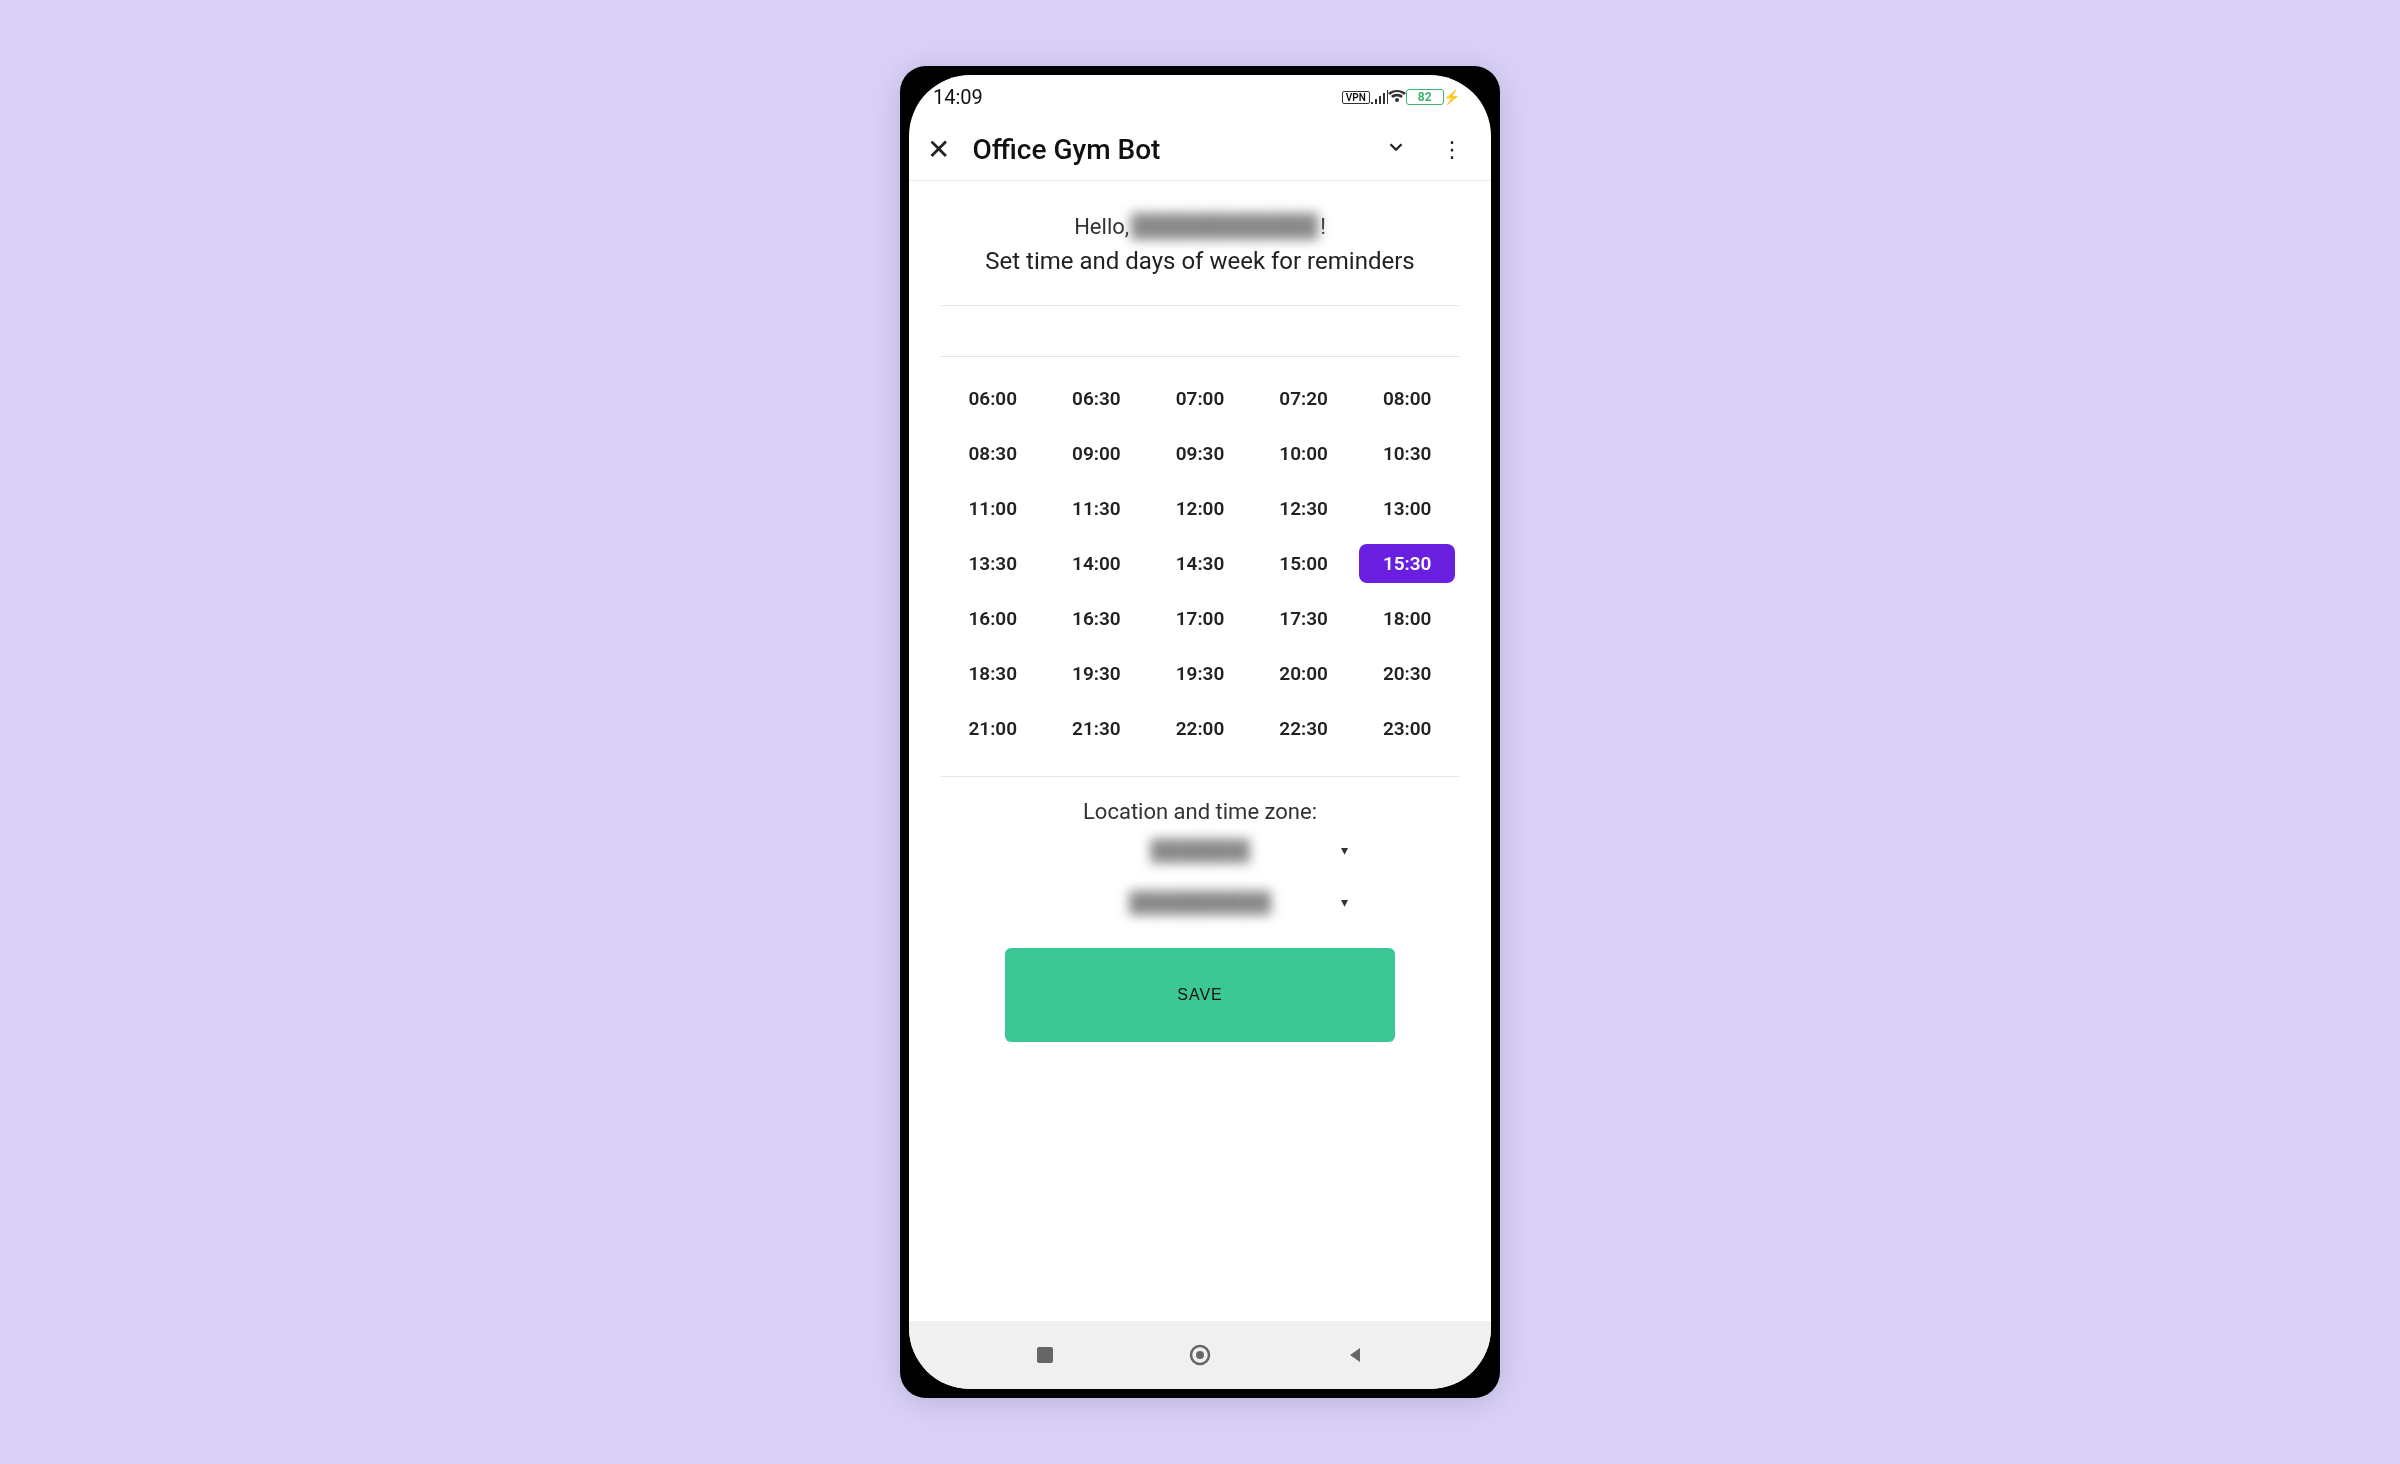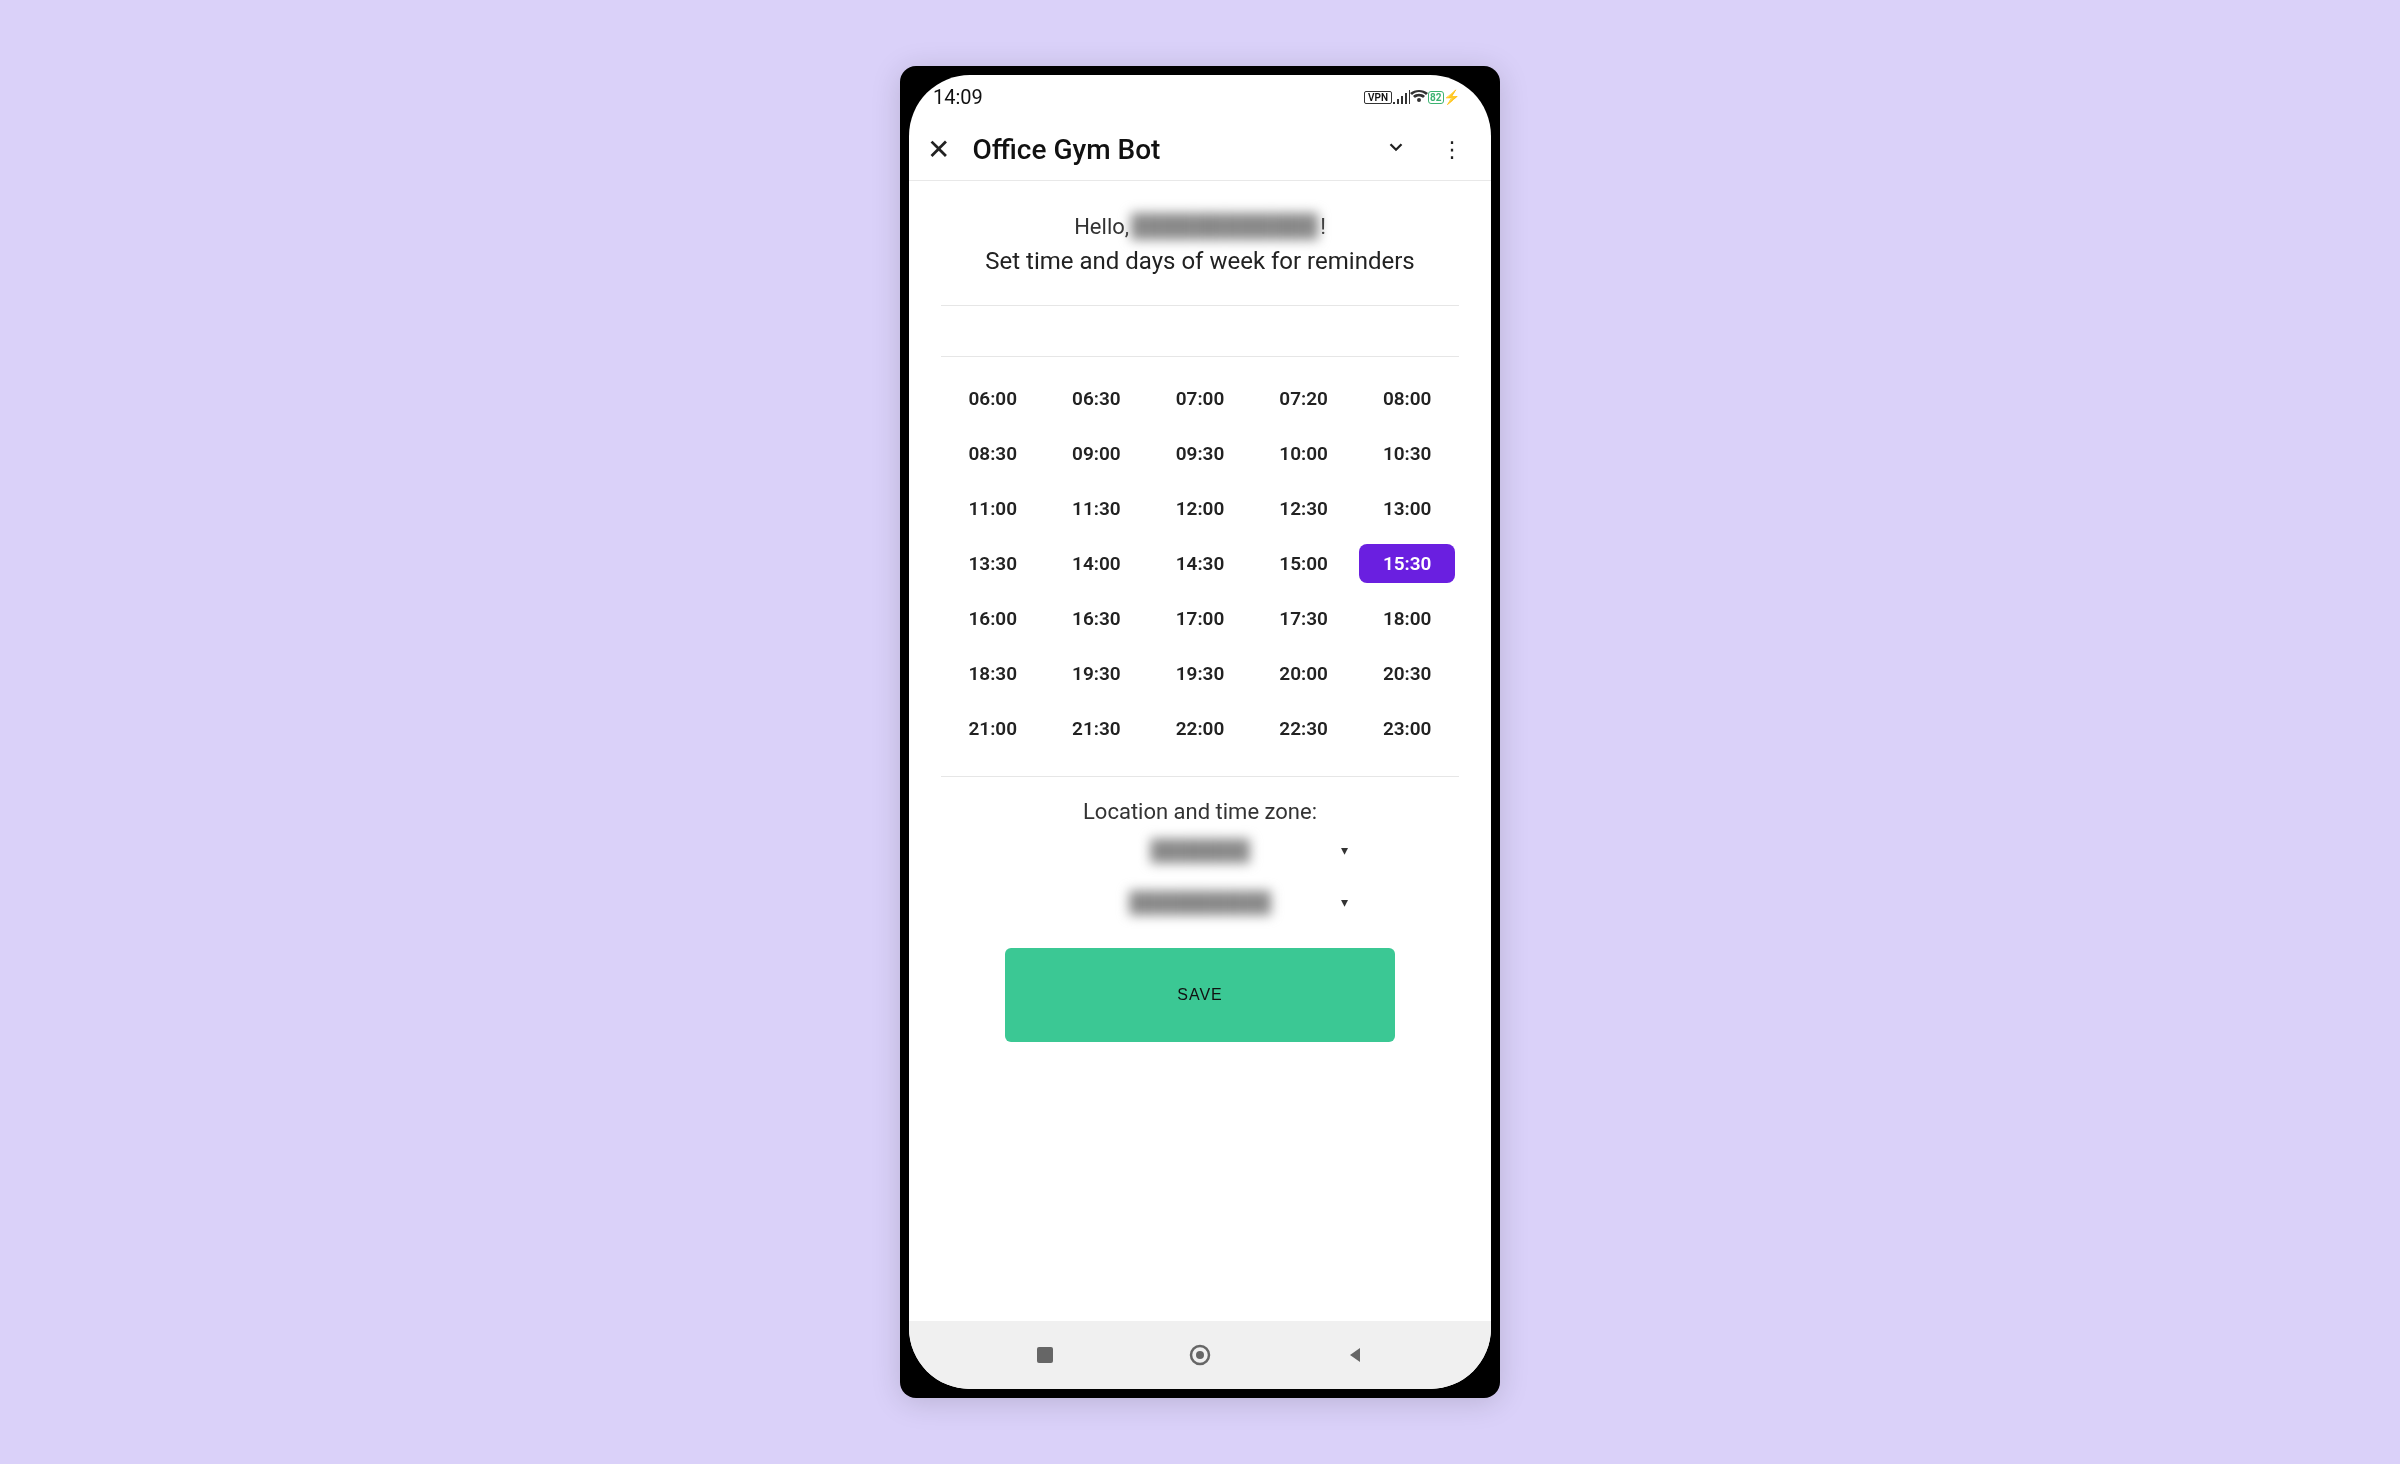--- a/index.html
+++ b/index.html
@@ -9,21 +9,21 @@
     background: #dad1f9;
     font-family: -apple-system, BlinkMacSystemFont, "Segoe UI", Roboto, Arial, sans-serif;
     display: flex;
     align-items: center;
     justify-content: center;
   }
   .phone {
     width: 600px;
     height: 1332px;
     background: #000;
-    border-radius: 16px;
+    border-radius: 26px;
     padding: 9px;
     box-shadow: 0 4px 30px rgba(0,0,0,0.15);
   }
   .screen {
     width: 100%;
     height: 100%;
     background: #fff;
     border-radius: 61px;
     overflow: hidden;
     display: flex;
@@ -37,21 +37,21 @@
     justify-content: space-between;
     padding: 0 30px 0 24px;
     font-size: 20px;
     color: #111;
   }
   .statusbar .icons { display: flex; align-items: center; }
   .statusbar .vpn {
     border: 1.5px solid #333; font-size: 10px; padding: 0 3px; border-radius: 2px; font-weight: 600;
   }
   .statusbar .batt {
-    border: 1.5px solid #3cb371; color: #3cb371; font-size: 10px; padding: 0 1px; border-radius: 3px; font-weight: 700;
+    border: 1.5px solid #3cb371; color: #3cb371; font-size: 12px; padding: 0 11px; border-radius: 3px; font-weight: 700;
   }
   .appbar {
     height: 62px;
     display: flex;
     align-items: center;
     padding: 0 22px 0 18px;
     border-bottom: 1px solid #e8e8e8;
     gap: 22px;
   }
   .appbar .close { font-size: 28px; color: #222; line-height: 1; cursor: pointer; font-weight: 300; }

